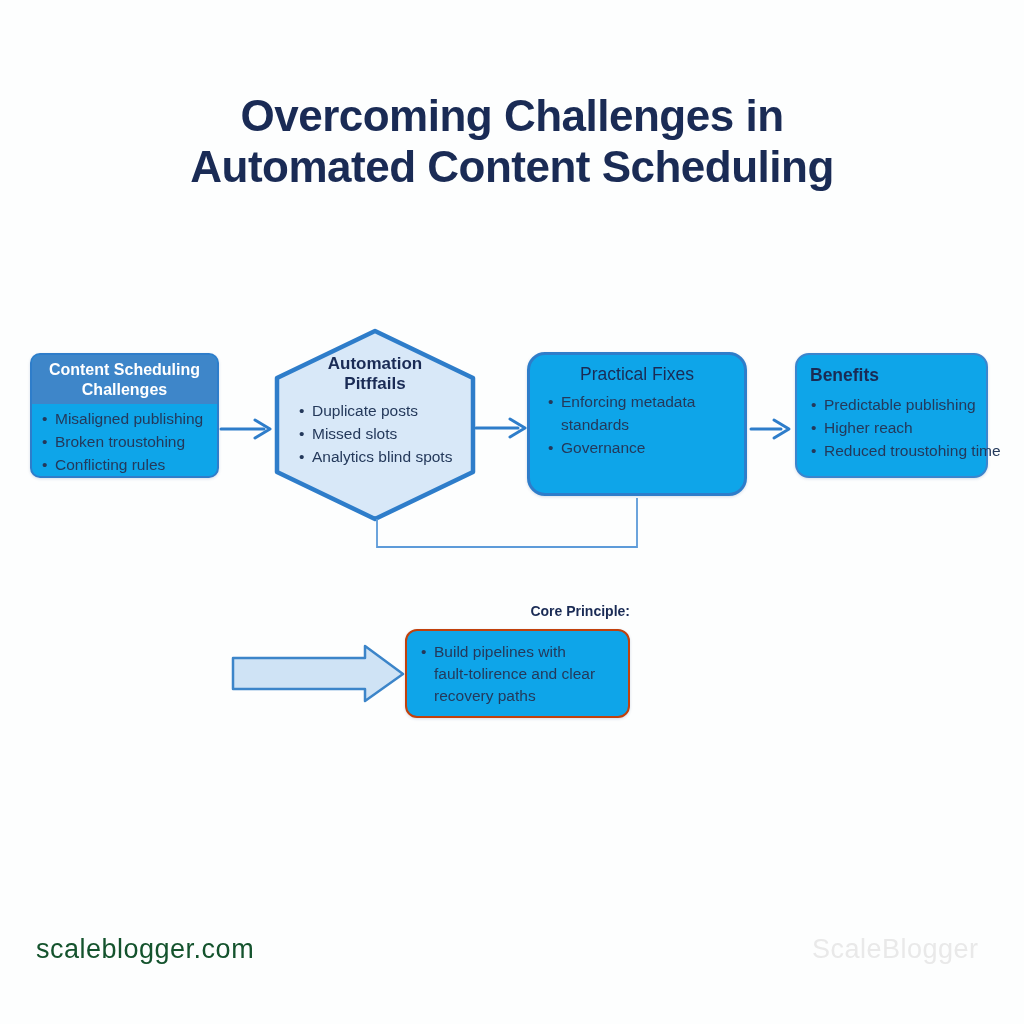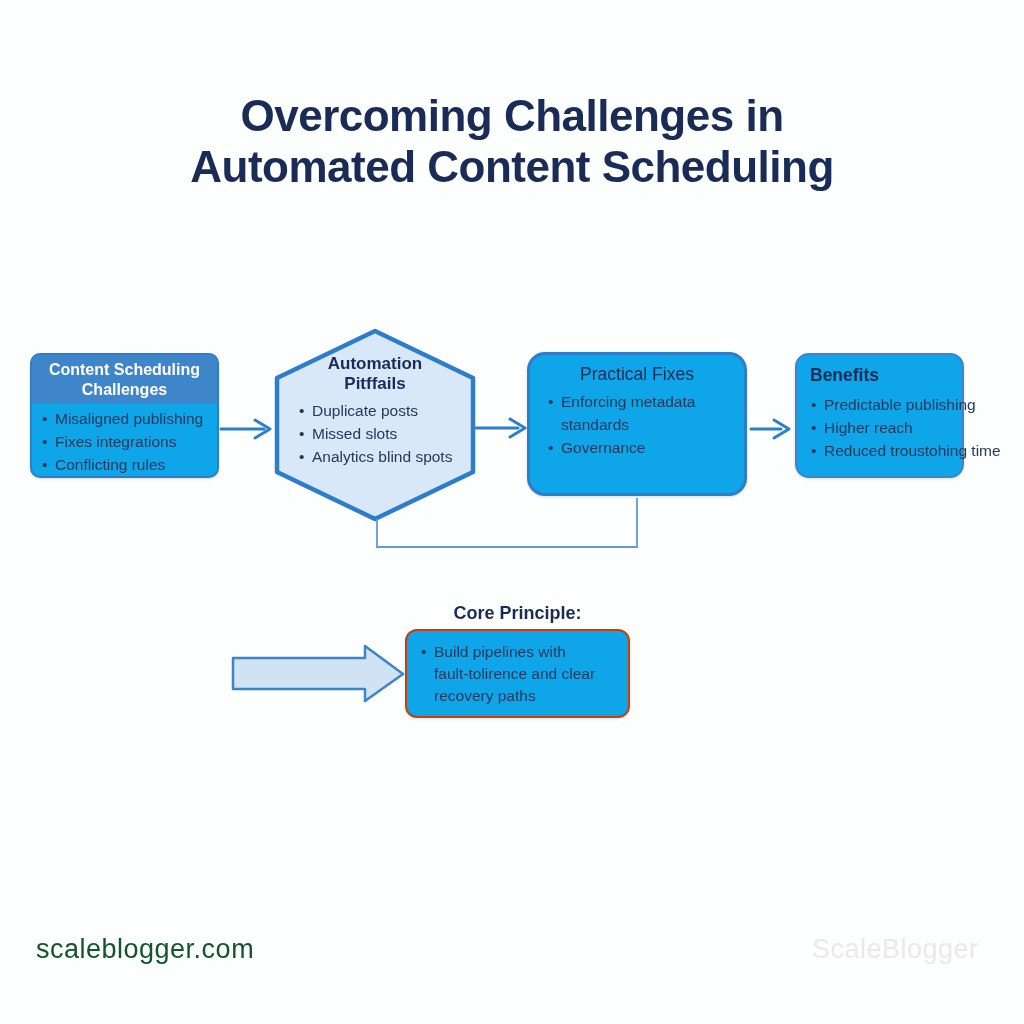--- a/index.html
+++ b/index.html
@@ -51,31 +51,31 @@
   .hex-text .bullet-list li{white-space:nowrap;}
 
   
   .box-fixes{left:527px;top:352px;width:220px;height:144px;border-width:3.5px;border-radius:18px;}
   .box-fixes .ttl{
     text-align:center;color:#1a2b55;font-weight:normal;font-size:17.5px;margin:9px 0 6px 0;
   }
   .box-fixes .bullet-list{padding-left:16px;padding-right:4px;}
 
   
-  .box-benefits{left:795px;top:353px;width:169px;height:125px;border-width:2.5px;border-radius:14px;border-color:#3b85cd;}
+  .box-benefits{left:795px;top:353px;width:193px;height:125px;border-width:2.5px;border-radius:14px;border-color:#3b85cd;}
   .box-benefits .ttl{
     text-align:left;color:#1a2b55;font-weight:bold;font-size:17.5px;margin:10px 0 8px 13px;
   }
   .box-benefits .bullet-list{padding-left:12px;}
   .box-benefits .bullet-list li{white-space:nowrap;overflow:visible;}
 
   
   .core-label{
-    left:405px;top:603px;width:225px;text-align:center;
-    color:#1a2b55;font-weight:bold;font-size:18px;
+    left:405px;top:603px;width:225px;text-align:right;
+    color:#1a2b55;font-weight:bold;font-size:14px;
   }
   .core-box{
     left:405px;top:629px;width:225px;height:89px;
     border:2px solid #c2410c;border-radius:12px;
   }
   .core-box .bullet-list{padding:10px 6px 6px 12px;max-width:182px;}
   .core-box .bullet-list li{font-size:15.5px;line-height:1.42;}
 
   
   .wm-left{left:36px;top:934px;font-size:27px;color:#14532d;letter-spacing:0.5px;}
@@ -112,21 +112,21 @@
 
   <div class="abs main-title">
     <div>Overcoming Challenges in</div>
     <div>Automated Content Scheduling</div>
   </div>
 
   <div class="abs flow-box box-challenges">
     <div class="hdr">Content Scheduling Challenges</div>
     <ul class="bullet-list">
       <li>Misaligned publishing</li>
-      <li>Fixes integrations</li>
+      <li>Broken troustohing</li>
       <li>Conflicting rules</li>
     </ul>
   </div>
 
   <div class="abs hex-text">
     <div class="hex-title">
       <div>Automation</div>
       <div>Pitffails</div>
     </div>
     <ul class="bullet-list">

